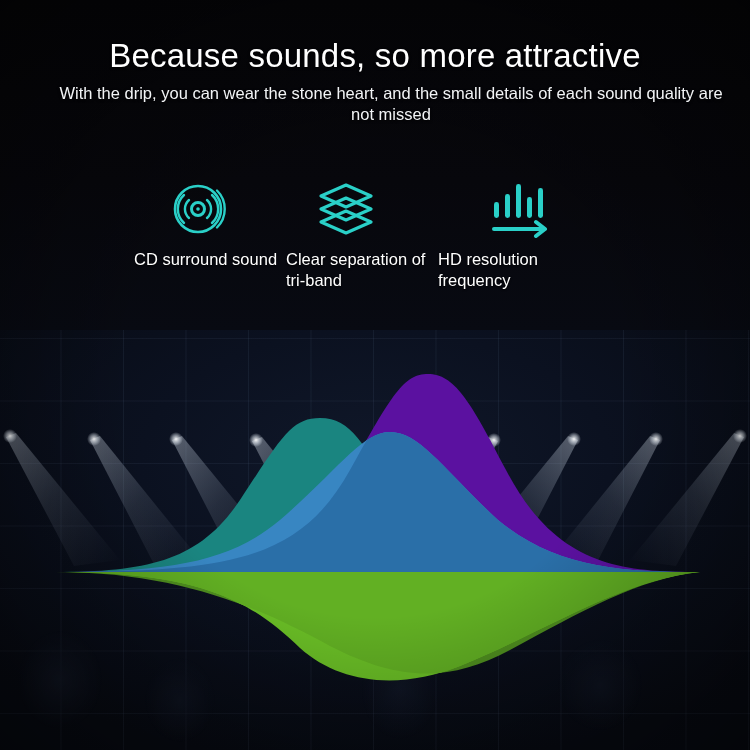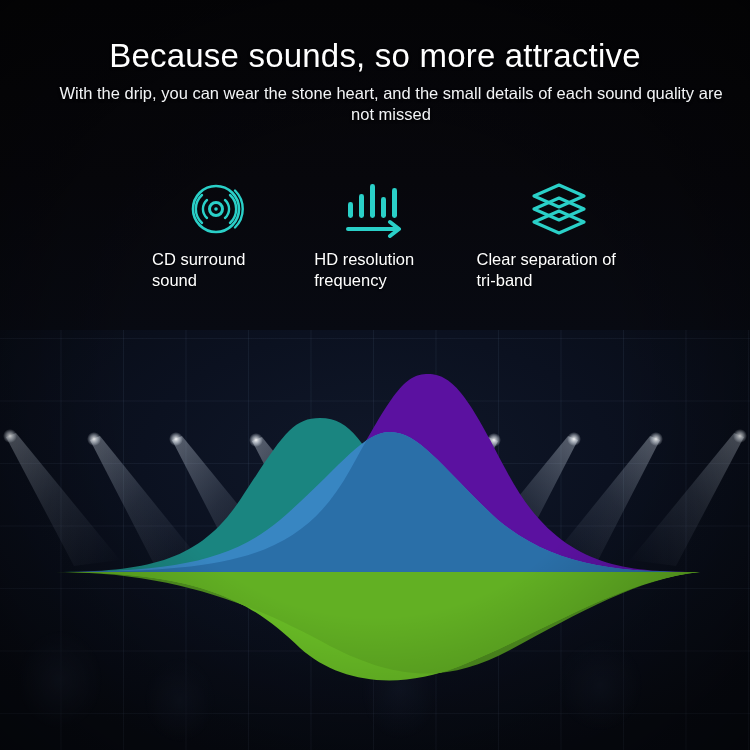--- a/index.html
+++ b/index.html
@@ -95,21 +95,21 @@
   }
 
   
   .features {
     position: absolute;
     left: 134px; top: 178px;
     width: 500px;
     display: flex;
     z-index: 6;
   }
-  .feature { width: 146px; margin-right: 6px; margin-left: 18px; }
+  .feature { width: 146px; margin-right: 6px; }
   .feature:nth-child(2) { width: 146px; }
   .feature:nth-child(3) { width: 160px; }
   .feature-icon {
     height: 62px;
     display: flex;
     align-items: center;
     justify-content: flex-start;
     padding-left: 36px;
     box-sizing: border-box;
   }
@@ -252,46 +252,46 @@
             <path d="M19,38 A12,12 0 0 1 19,20" stroke-width="2.4"></path>
             <path d="M14,43 A19,19 0 0 1 14,15" stroke-width="2.4"></path>
           </g>
         </svg>
       </div>
       <div class="feature-label">CD surround sound</div>
     </div>
 
     <div class="feature">
       <div class="feature-icon">
+        <svg width="64" height="58" viewBox="0 0 64 58">
+          <g fill="none" stroke="#2ad0c8" stroke-width="3.2" stroke-linejoin="round">
+            <path d="M32,5  L57,16 L32,27 L7,16 Z"></path>
+            <path d="M32,18 L57,29 L32,40 L7,29 Z"></path>
+            <path d="M32,31 L57,42 L32,53 L7,42 Z"></path>
+          </g>
+        </svg>
+      </div>
+      <div class="feature-label">Clear separation of tri-band</div>
+    </div>
+
+    <div class="feature">
+      <div class="feature-icon">
         <svg width="62" height="58" viewBox="0 0 62 58">
           <g fill="#2ad0c8">
             <rect x="6" y="22" width="5" height="16" rx="2.4"></rect>
             <rect x="17" y="14" width="5" height="24" rx="2.4"></rect>
             <rect x="28" y="4" width="5" height="34" rx="2.4"></rect>
             <rect x="39" y="17" width="5" height="21" rx="2.4"></rect>
             <rect x="50" y="8" width="5" height="30" rx="2.4"></rect>
           </g>
           <g stroke="#2ad0c8" stroke-width="4" stroke-linecap="round" fill="none">
             <path d="M6,49 L53,49"></path>
           </g>
           <path d="M48,42 L57,49 L48,56" fill="none" stroke="#2ad0c8" stroke-width="4" stroke-linecap="round" stroke-linejoin="round"></path>
         </svg>
       </div>
       <div class="feature-label">HD resolution frequency</div>
     </div>
 
-    <div class="feature">
-      <div class="feature-icon">
-        <svg width="64" height="58" viewBox="0 0 64 58">
-          <g fill="none" stroke="#2ad0c8" stroke-width="3.2" stroke-linejoin="round">
-            <path d="M32,5  L57,16 L32,27 L7,16 Z"></path>
-            <path d="M32,18 L57,29 L32,40 L7,29 Z"></path>
-            <path d="M32,31 L57,42 L32,53 L7,42 Z"></path>
-          </g>
-        </svg>
-      </div>
-      <div class="feature-label">Clear separation of tri-band</div>
-    </div>
-
   </div>
 
   <div class="bg-vignette"></div>
 </div>
 
 </body></html>

